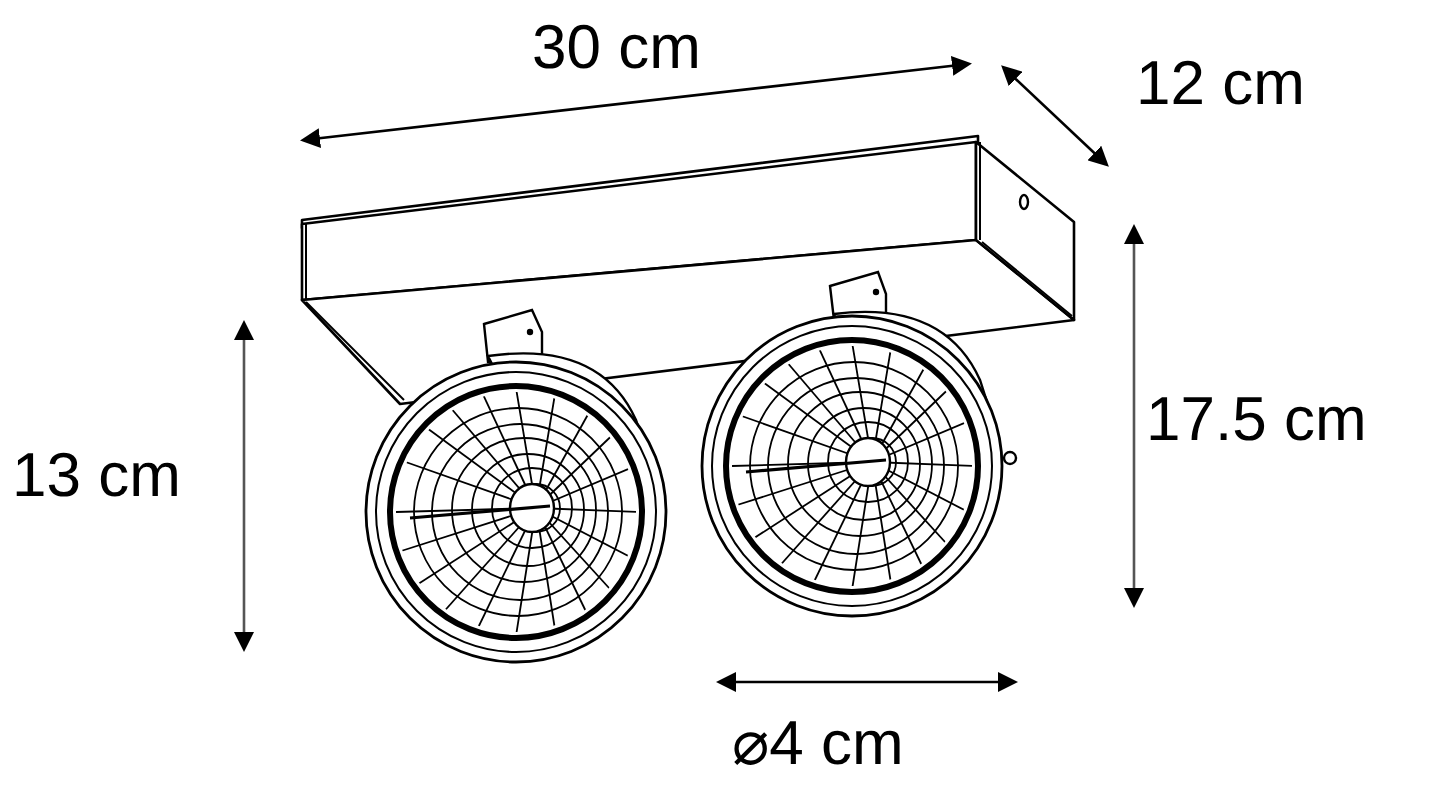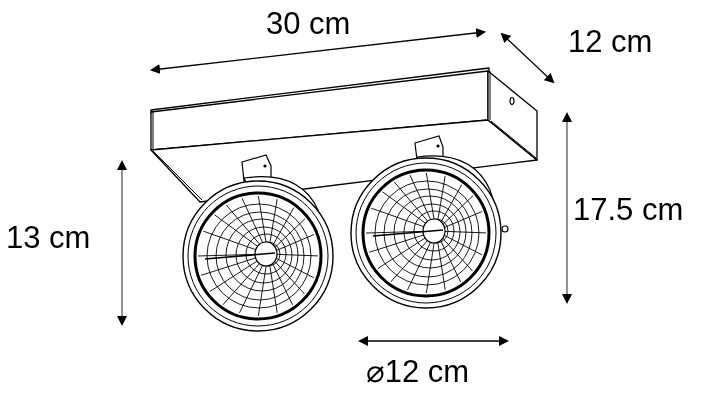--- a/index.html
+++ b/index.html
@@ -153,14 +153,14 @@
       </g>
       <ellipse cx="434" cy="231" rx="11" ry="12" fill="#fff" stroke="#000" stroke-width="1.2"></ellipse>
       <line x1="373" y1="236" x2="443" y2="230" stroke="#000" stroke-width="1.6"></line>
     </g>
   </svg>
 
   <span class="dim-label" style="left:266px; top:8px;">30 cm</span>
   <span class="dim-label" style="left:528px; top:26px;margin-left:40px;">12 cm</span>
   <span class="dim-label" style="left:6px; top:222px;">13 cm</span>
   <span class="dim-label" style="left:573px; top:194px;">17.5 cm</span>
-  <span class="dim-label" style="left:366px; top:356px;">⌀12 cm</span>
+  <span class="dim-label" style="left:366px; top:356px;">⌀4 cm</span>
 </div>
 
 </body></html>

